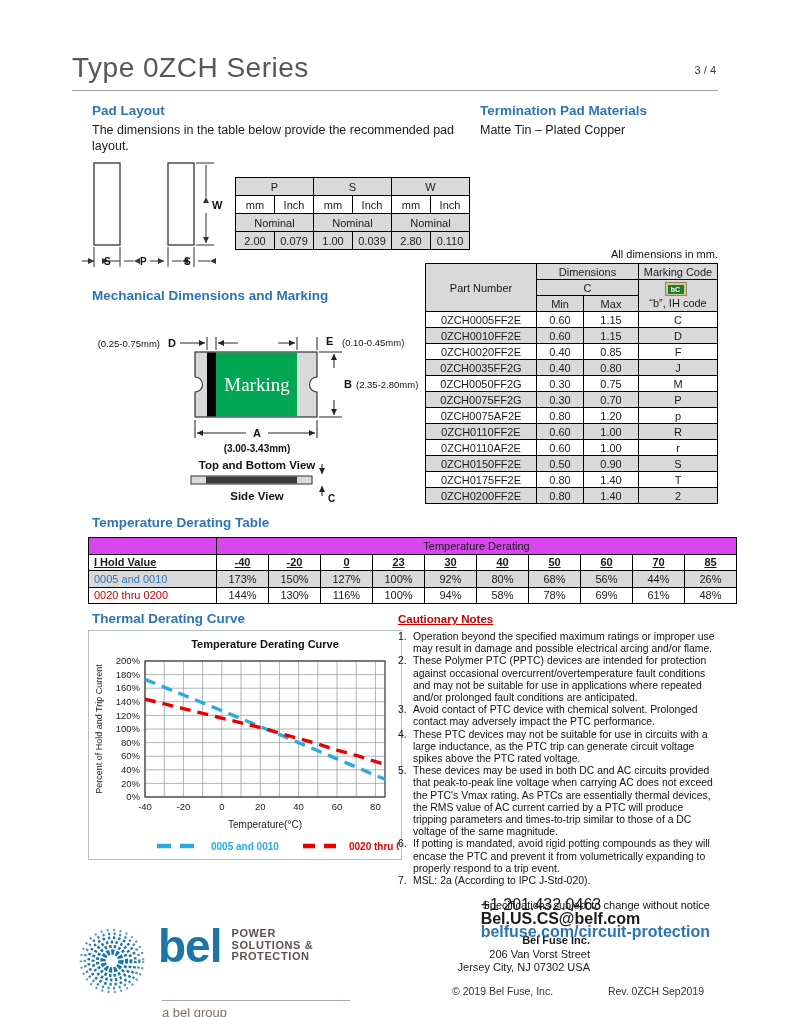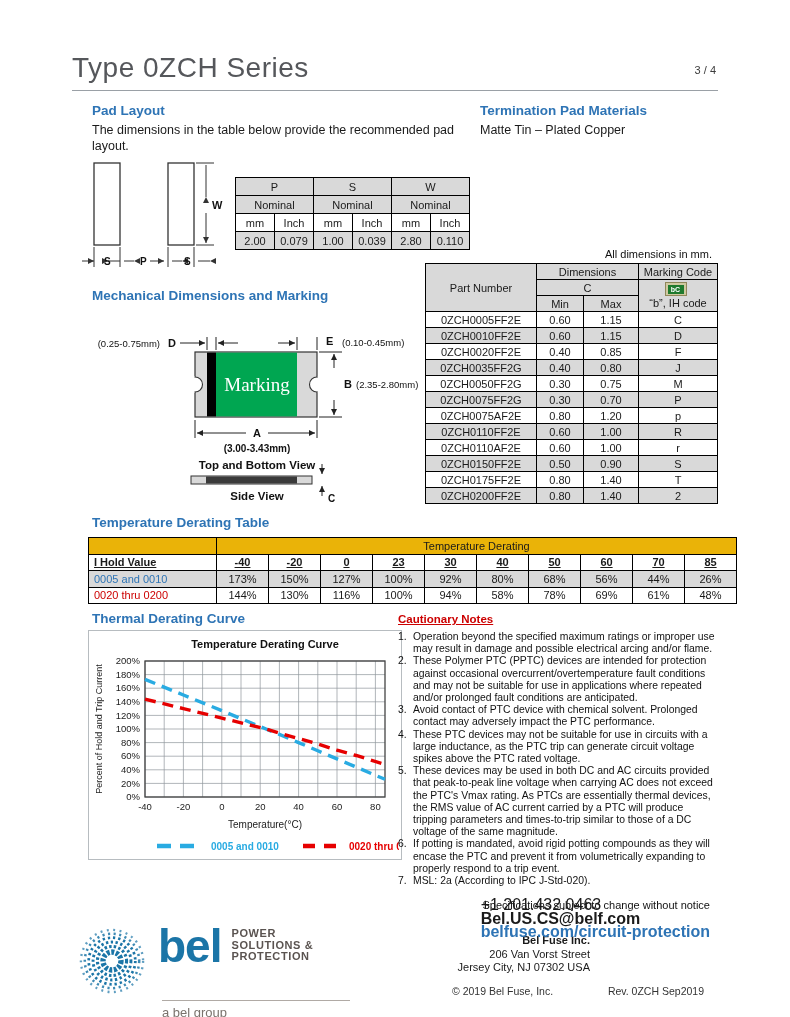--- a/index.html
+++ b/index.html
@@ -15,39 +15,39 @@
   .body-text{position:absolute;font-size:12.5px;line-height:16px;color:#1a1a1a;}
 
   
   table{border-collapse:collapse;}
   .pad-table{position:absolute;left:235px;top:177px;font-size:11px;}
   .pad-table td,.pad-table th{border:1px solid #000;text-align:center;font-weight:normal;width:34px;height:15px;padding:1px 2px;}
   .pad-table .gray{background:#d9d9d9;}
 
   
   .part-wrap{position:absolute;left:425px;top:263px;}
-  .dims-note{position:absolute;right:78px;top:248px;font-size:11px;color:#111;}
+  .dims-note{position:absolute;right:72px;top:248px;font-size:11px;color:#111;}
   .part-table{font-size:11px;}
   .part-table td,.part-table th{border:1px solid #000;text-align:center;font-weight:normal;padding:1px 2px;height:13px;}
   .part-table th{background:#d9d9d9;}
   .part-table .col-pn{width:106px;margin-top:48px;}
   .part-table .col-min{width:42px;}
   .part-table .col-max{width:50px;}
   .part-table .col-mc{width:74px;}
   .part-table tbody tr:nth-child(even) td{background:#d9d9d9;}
   .chip-icon{display:inline-block;vertical-align:middle;background:#cfc9a0;border:1px solid #8f875a;padding:1.5px 2px;margin-right:5px;}
   .chip-icon .chip-green{display:block;background:#1f7a2e;color:#fff;font-size:7px;line-height:9px;min-width:16px;text-align:center;font-weight:bold;}
   .mc-desc{display:inline-block;vertical-align:middle;}
 
   
   .dt-table{position:absolute;left:88px;top:537px;font-size:11px;}
   .dt-table td,.dt-table th{border:1px solid #000;text-align:center;font-weight:normal;height:13.5px;padding:1px 2px;}
   .dt-table .c0{width:120px;text-align:left;padding-left:5px;}
   .dt-table .tcol{width:47px;}
-  .dt-table .gray{background:#eab308;}
+  .dt-table .gray{background:#d946ef;}
   .dt-table .hd{font-weight:bold;text-decoration:underline;}
   .dt-table tbody tr:nth-child(1) td{background:#d9d9d9;}
   .dt-table td.rowlabel{text-align:left;padding-left:5px;}
 
   
   .chart-box{position:absolute;left:88px;top:630px;width:312px;height:228px;border:1px solid #b7bcc0;background:#fff;}
 
   
   .notes-head{position:absolute;left:398px;top:613px;font-size:11.5px;font-weight:bold;color:#cc0000;text-decoration:underline;}
   .notes{position:absolute;left:398px;top:631px;width:322px;font-size:10.4px;line-height:12.2px;color:#111;}
@@ -113,31 +113,31 @@
   </svg>
 
   <table class="pad-table">
     <tbody>
         <tr>
       <th class="gray" colspan="2">P</th>
       <th class="gray" colspan="2">S</th>
       <th class="gray" colspan="2">W</th>
     </tr>
     <tr>
-      <td class="gray" colspan="2">Nominal</td>
-      <td class="gray" colspan="2">Nominal</td>
-      <td class="gray" colspan="2">Nominal</td>
-    </tr>
-    <tr>
       <td>mm</td>
       <td>Inch</td>
       <td>mm</td>
       <td>Inch</td>
       <td>mm</td>
       <td>Inch</td>
+    </tr>
+    <tr>
+      <td class="gray" colspan="2">Nominal</td>
+      <td class="gray" colspan="2">Nominal</td>
+      <td class="gray" colspan="2">Nominal</td>
     </tr>
     <tr>
       <td class="gray">2.00</td>
       <td class="gray">0.079</td>
       <td class="gray">1.00</td>
       <td class="gray">0.039</td>
       <td class="gray">2.80</td>
       <td class="gray">0.110</td>
     </tr>
   </tbody>

